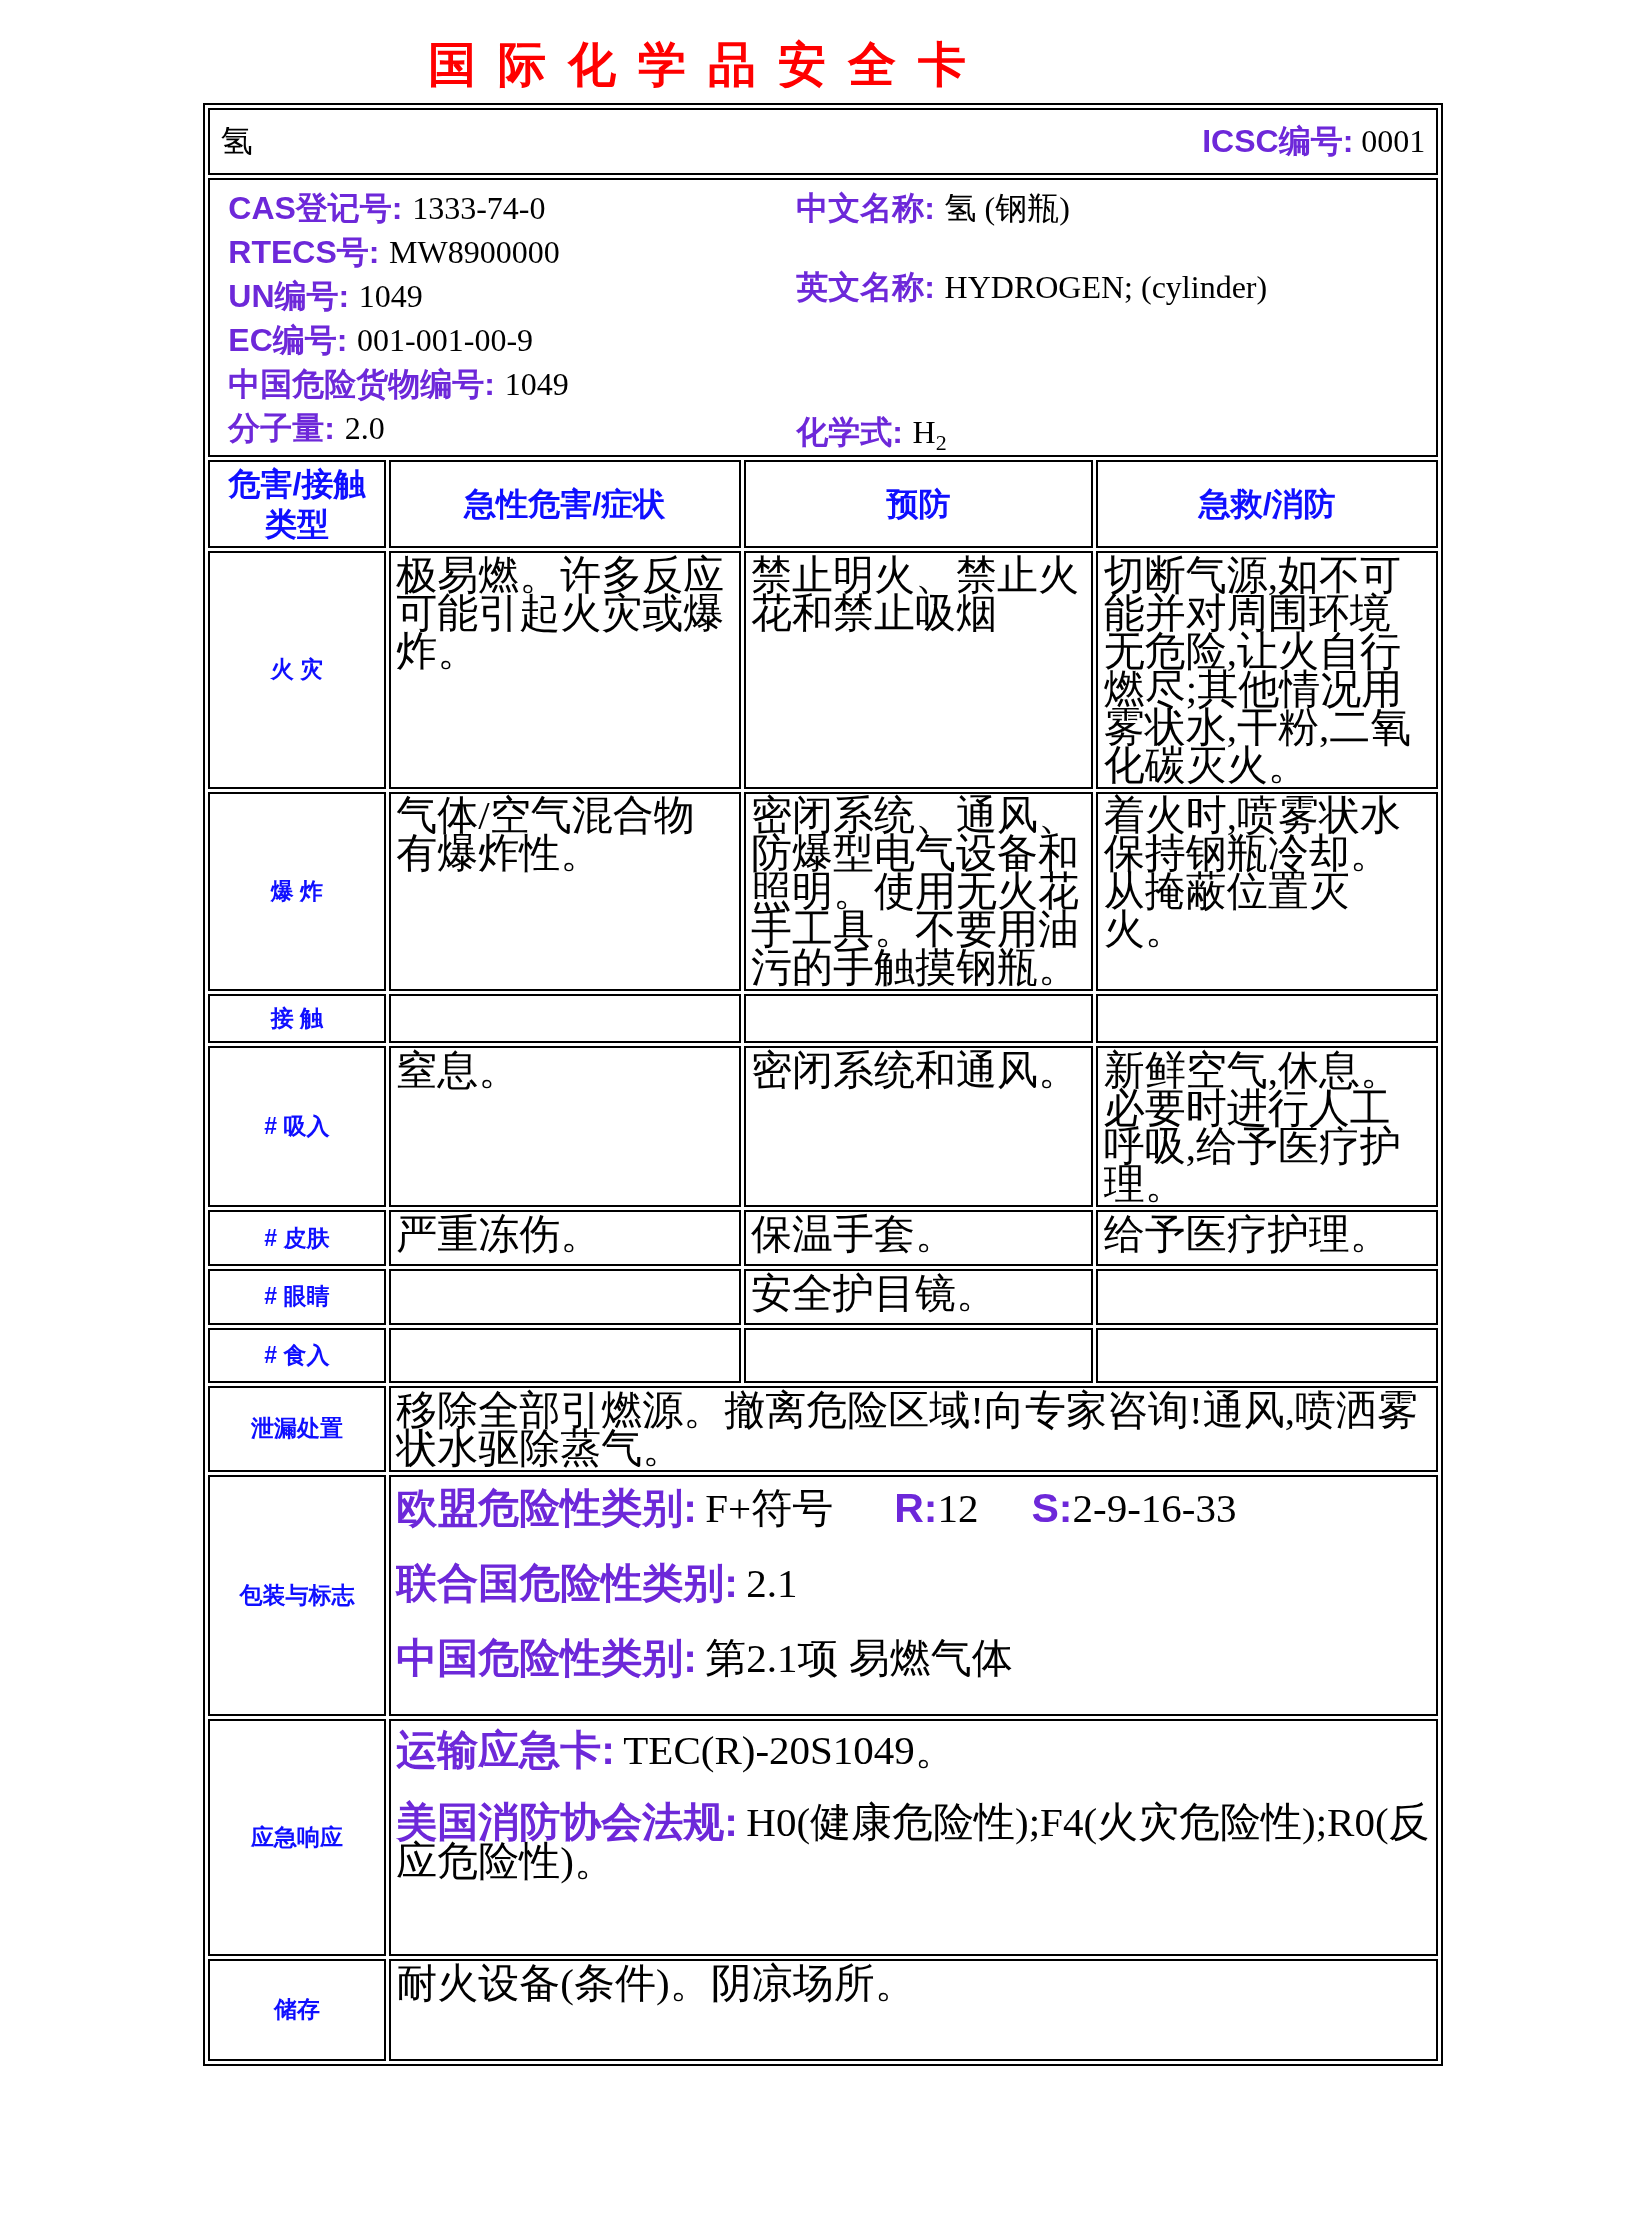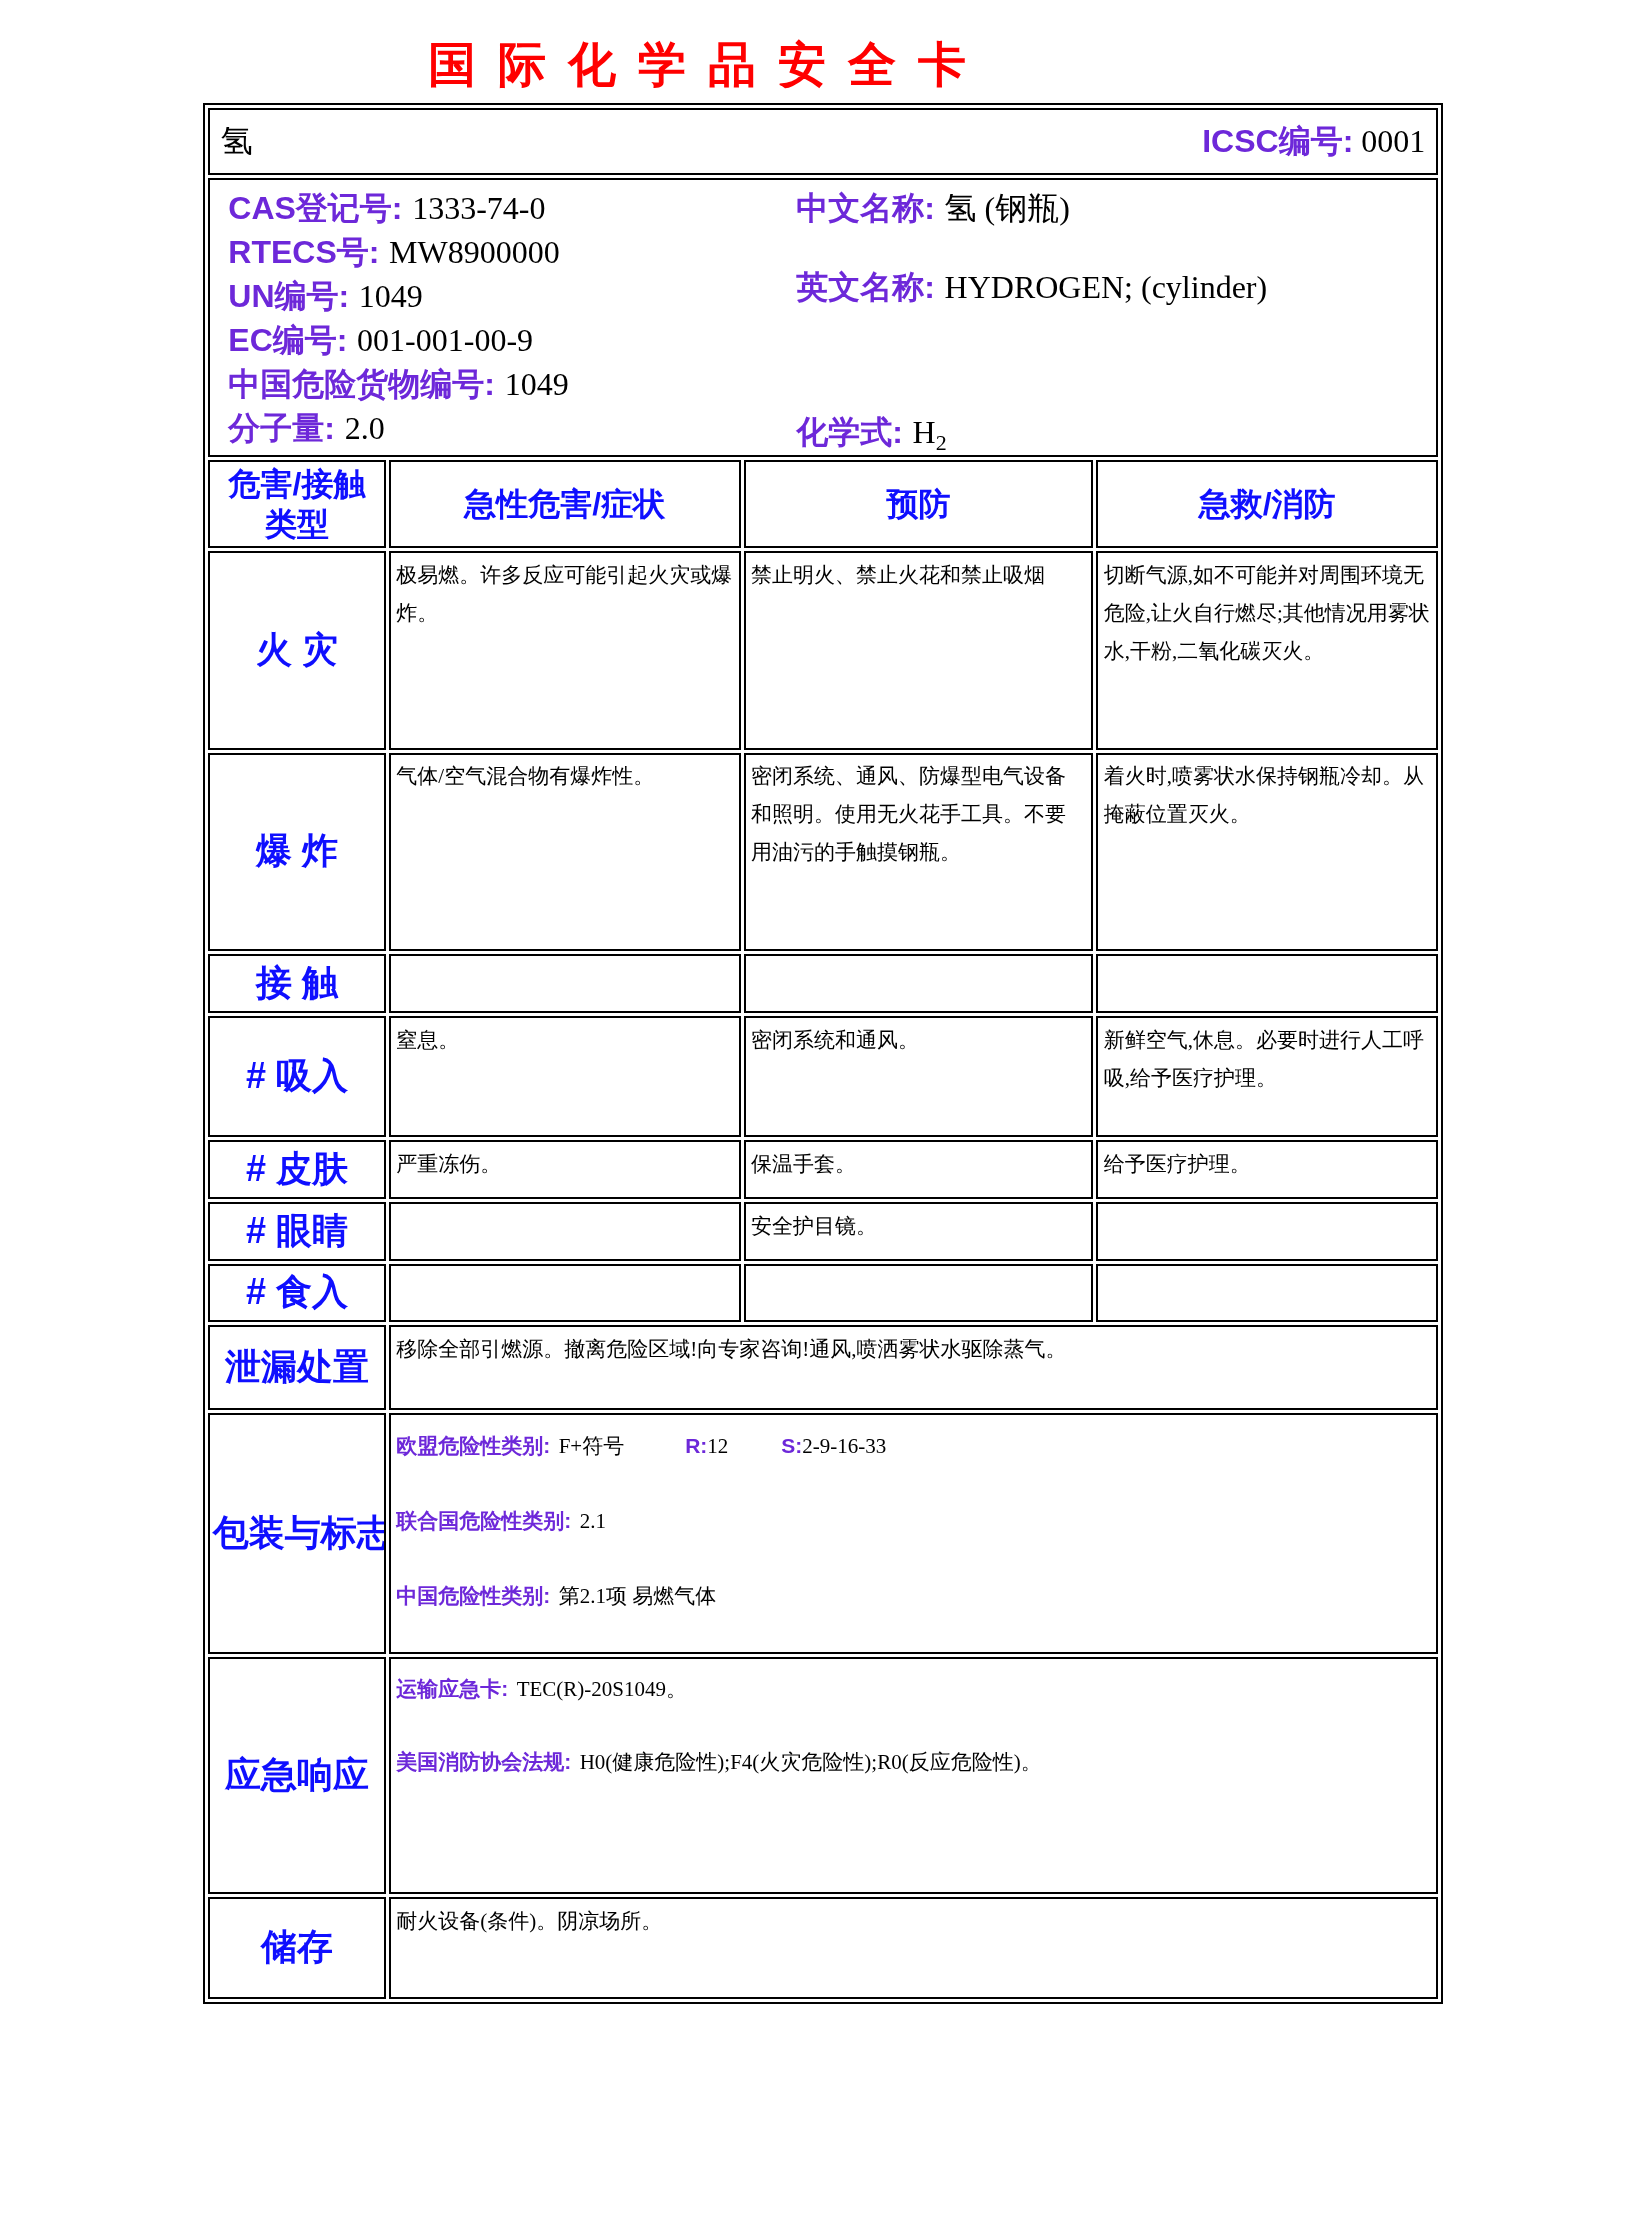--- a/index.html
+++ b/index.html
@@ -69,26 +69,26 @@
     font-weight: bold; color: #0f0fff;
     font-size: 32px; line-height: 40px;
   }
   td.type-hdr { white-space: pre-line; }
 
   
   td.label-cell {
     text-align: center; vertical-align: middle;
     font-family: "Liberation Sans", "DejaVu Sans", sans-serif;
     font-weight: bold; color: #0f0fff;
-    font-size: 36px;
+    font-size: 23px;
     padding: 2.8px;
     white-space: nowrap;
   }
   td.content-cell {
-    font-size: 21px; line-height: 38px;
+    font-size: 41px; line-height: 38px;
     padding: 2.8px 5.5px;
     word-break: break-all;
     color: #000000;
     margin-top: 36px;
   }
   tr.r-fire td      { height: 189px; }
   tr.r-explosion td { height: 189px; }
   tr.r-contact td   { height: 39px; text-align: center;  }
   tr.r-inhale td    { height: 112px; }
   tr.r-skin td      { height: 46px;  }

